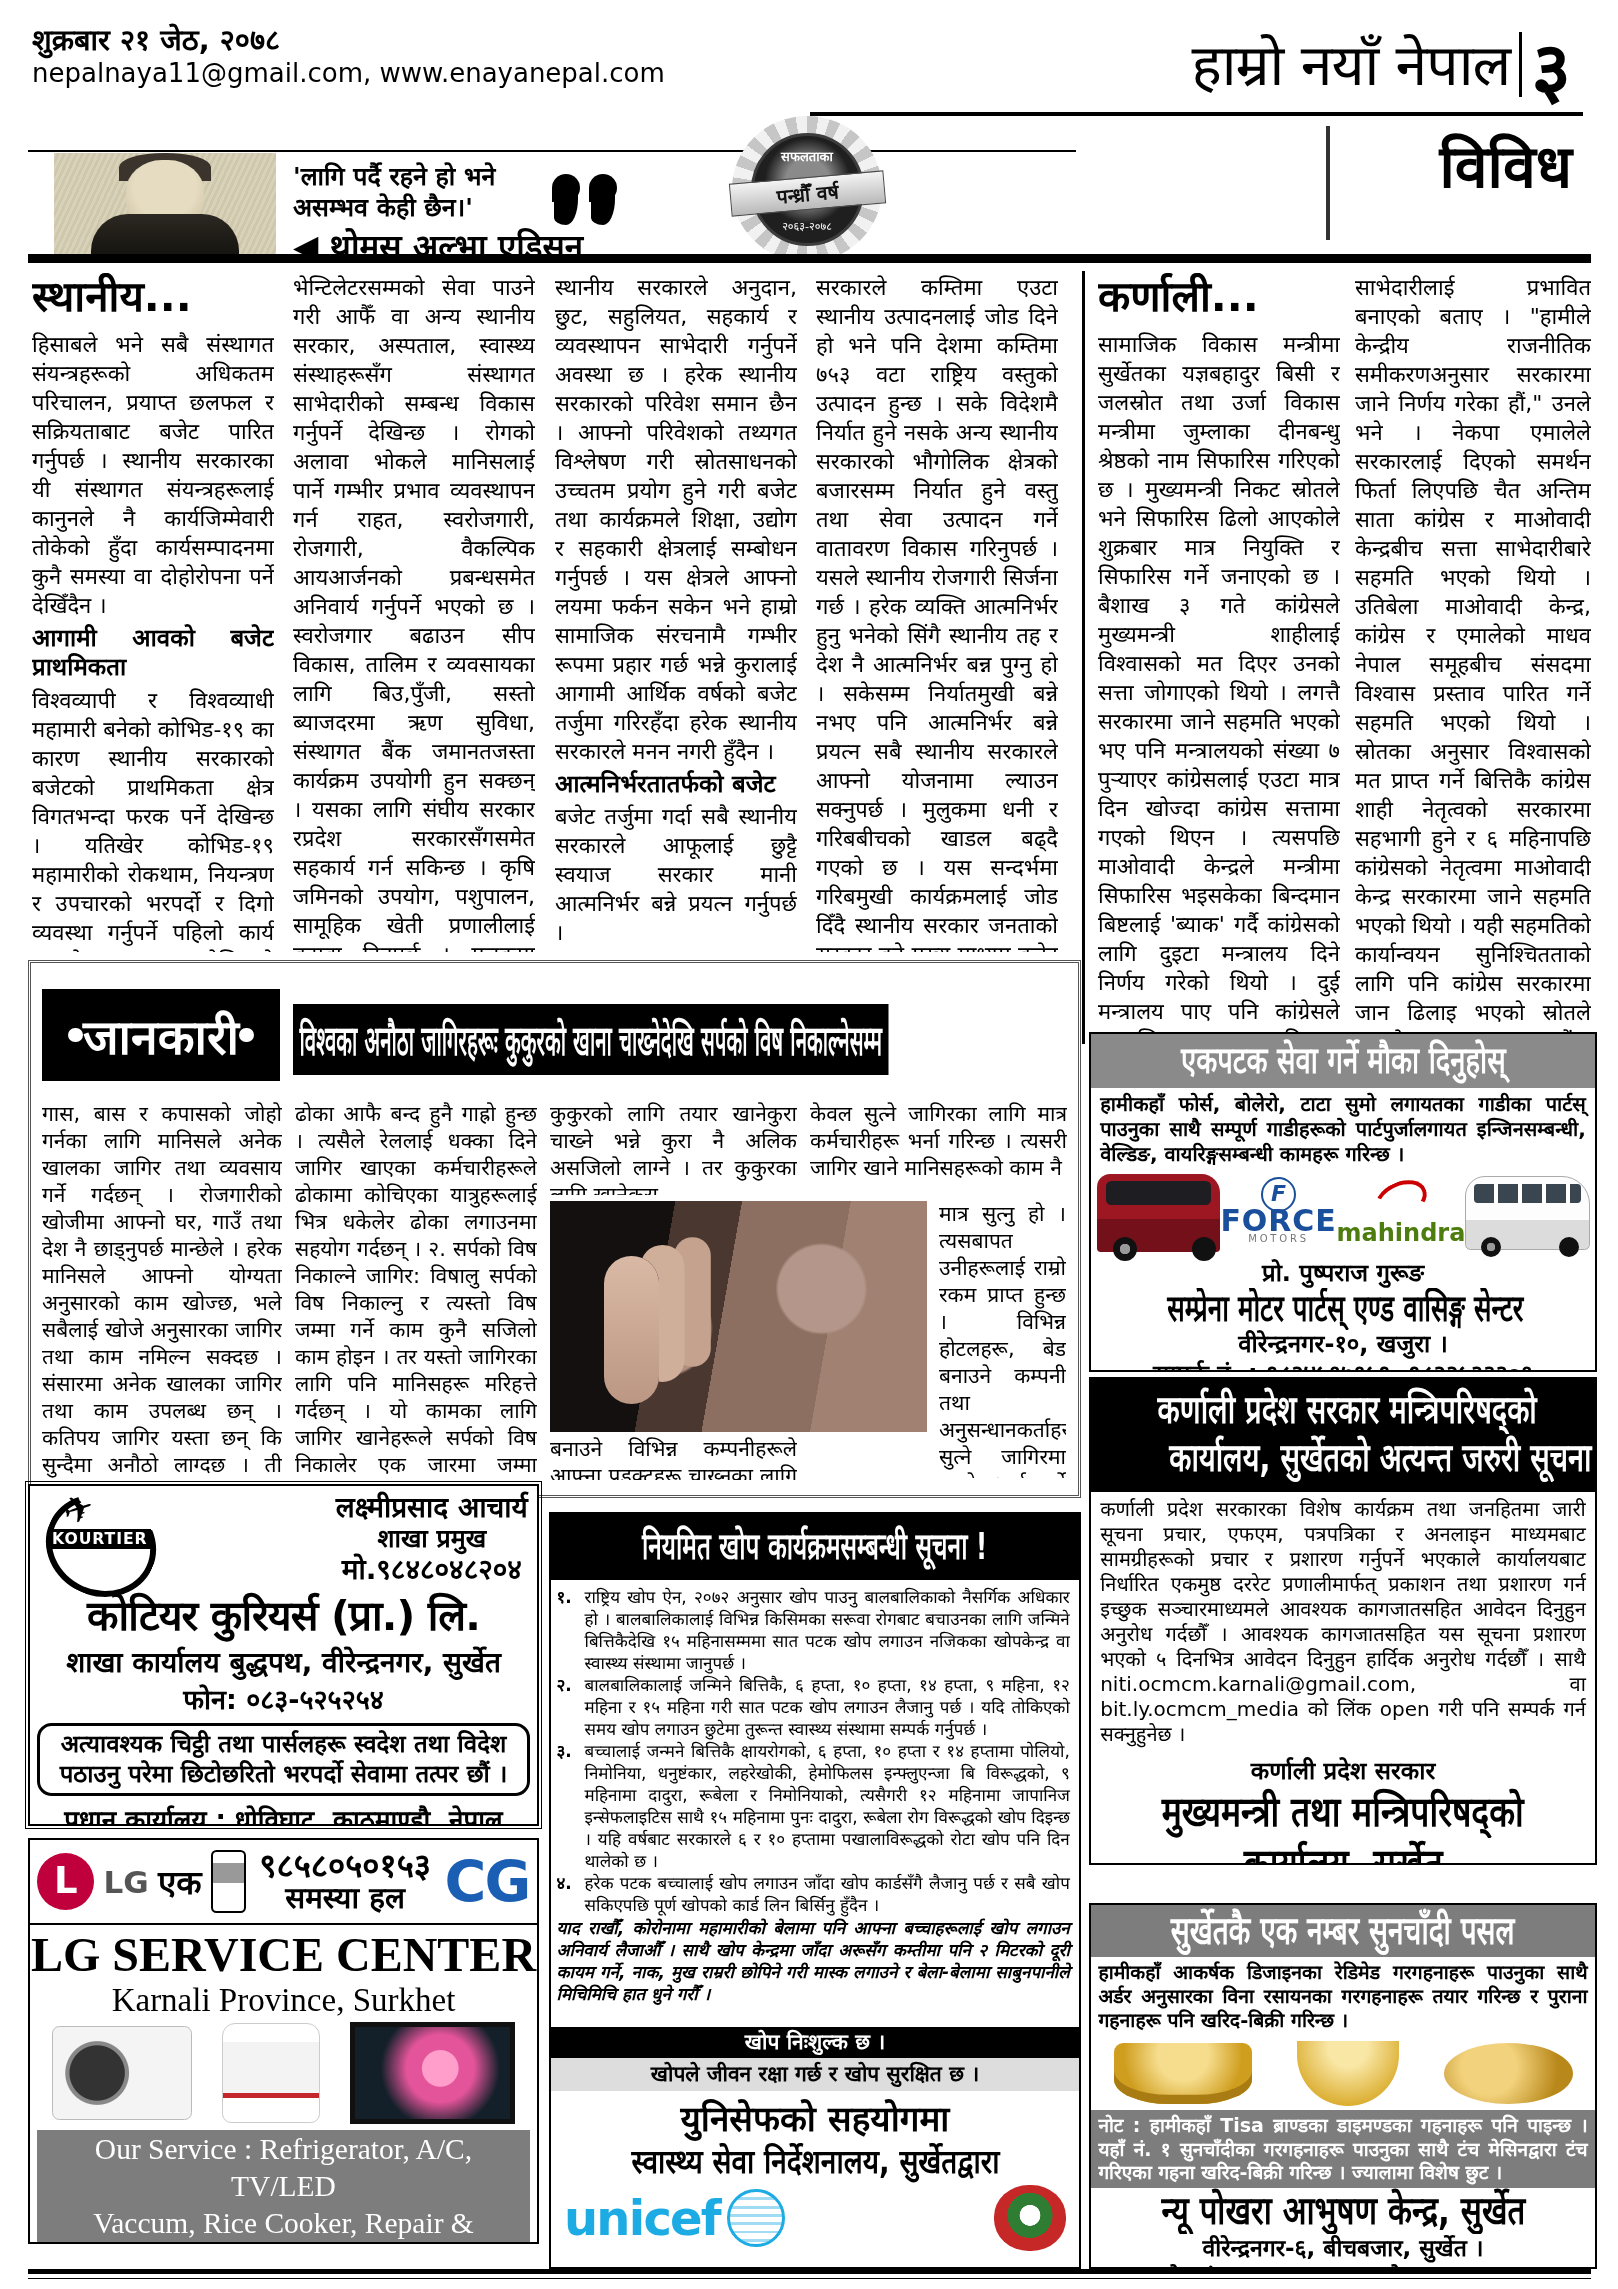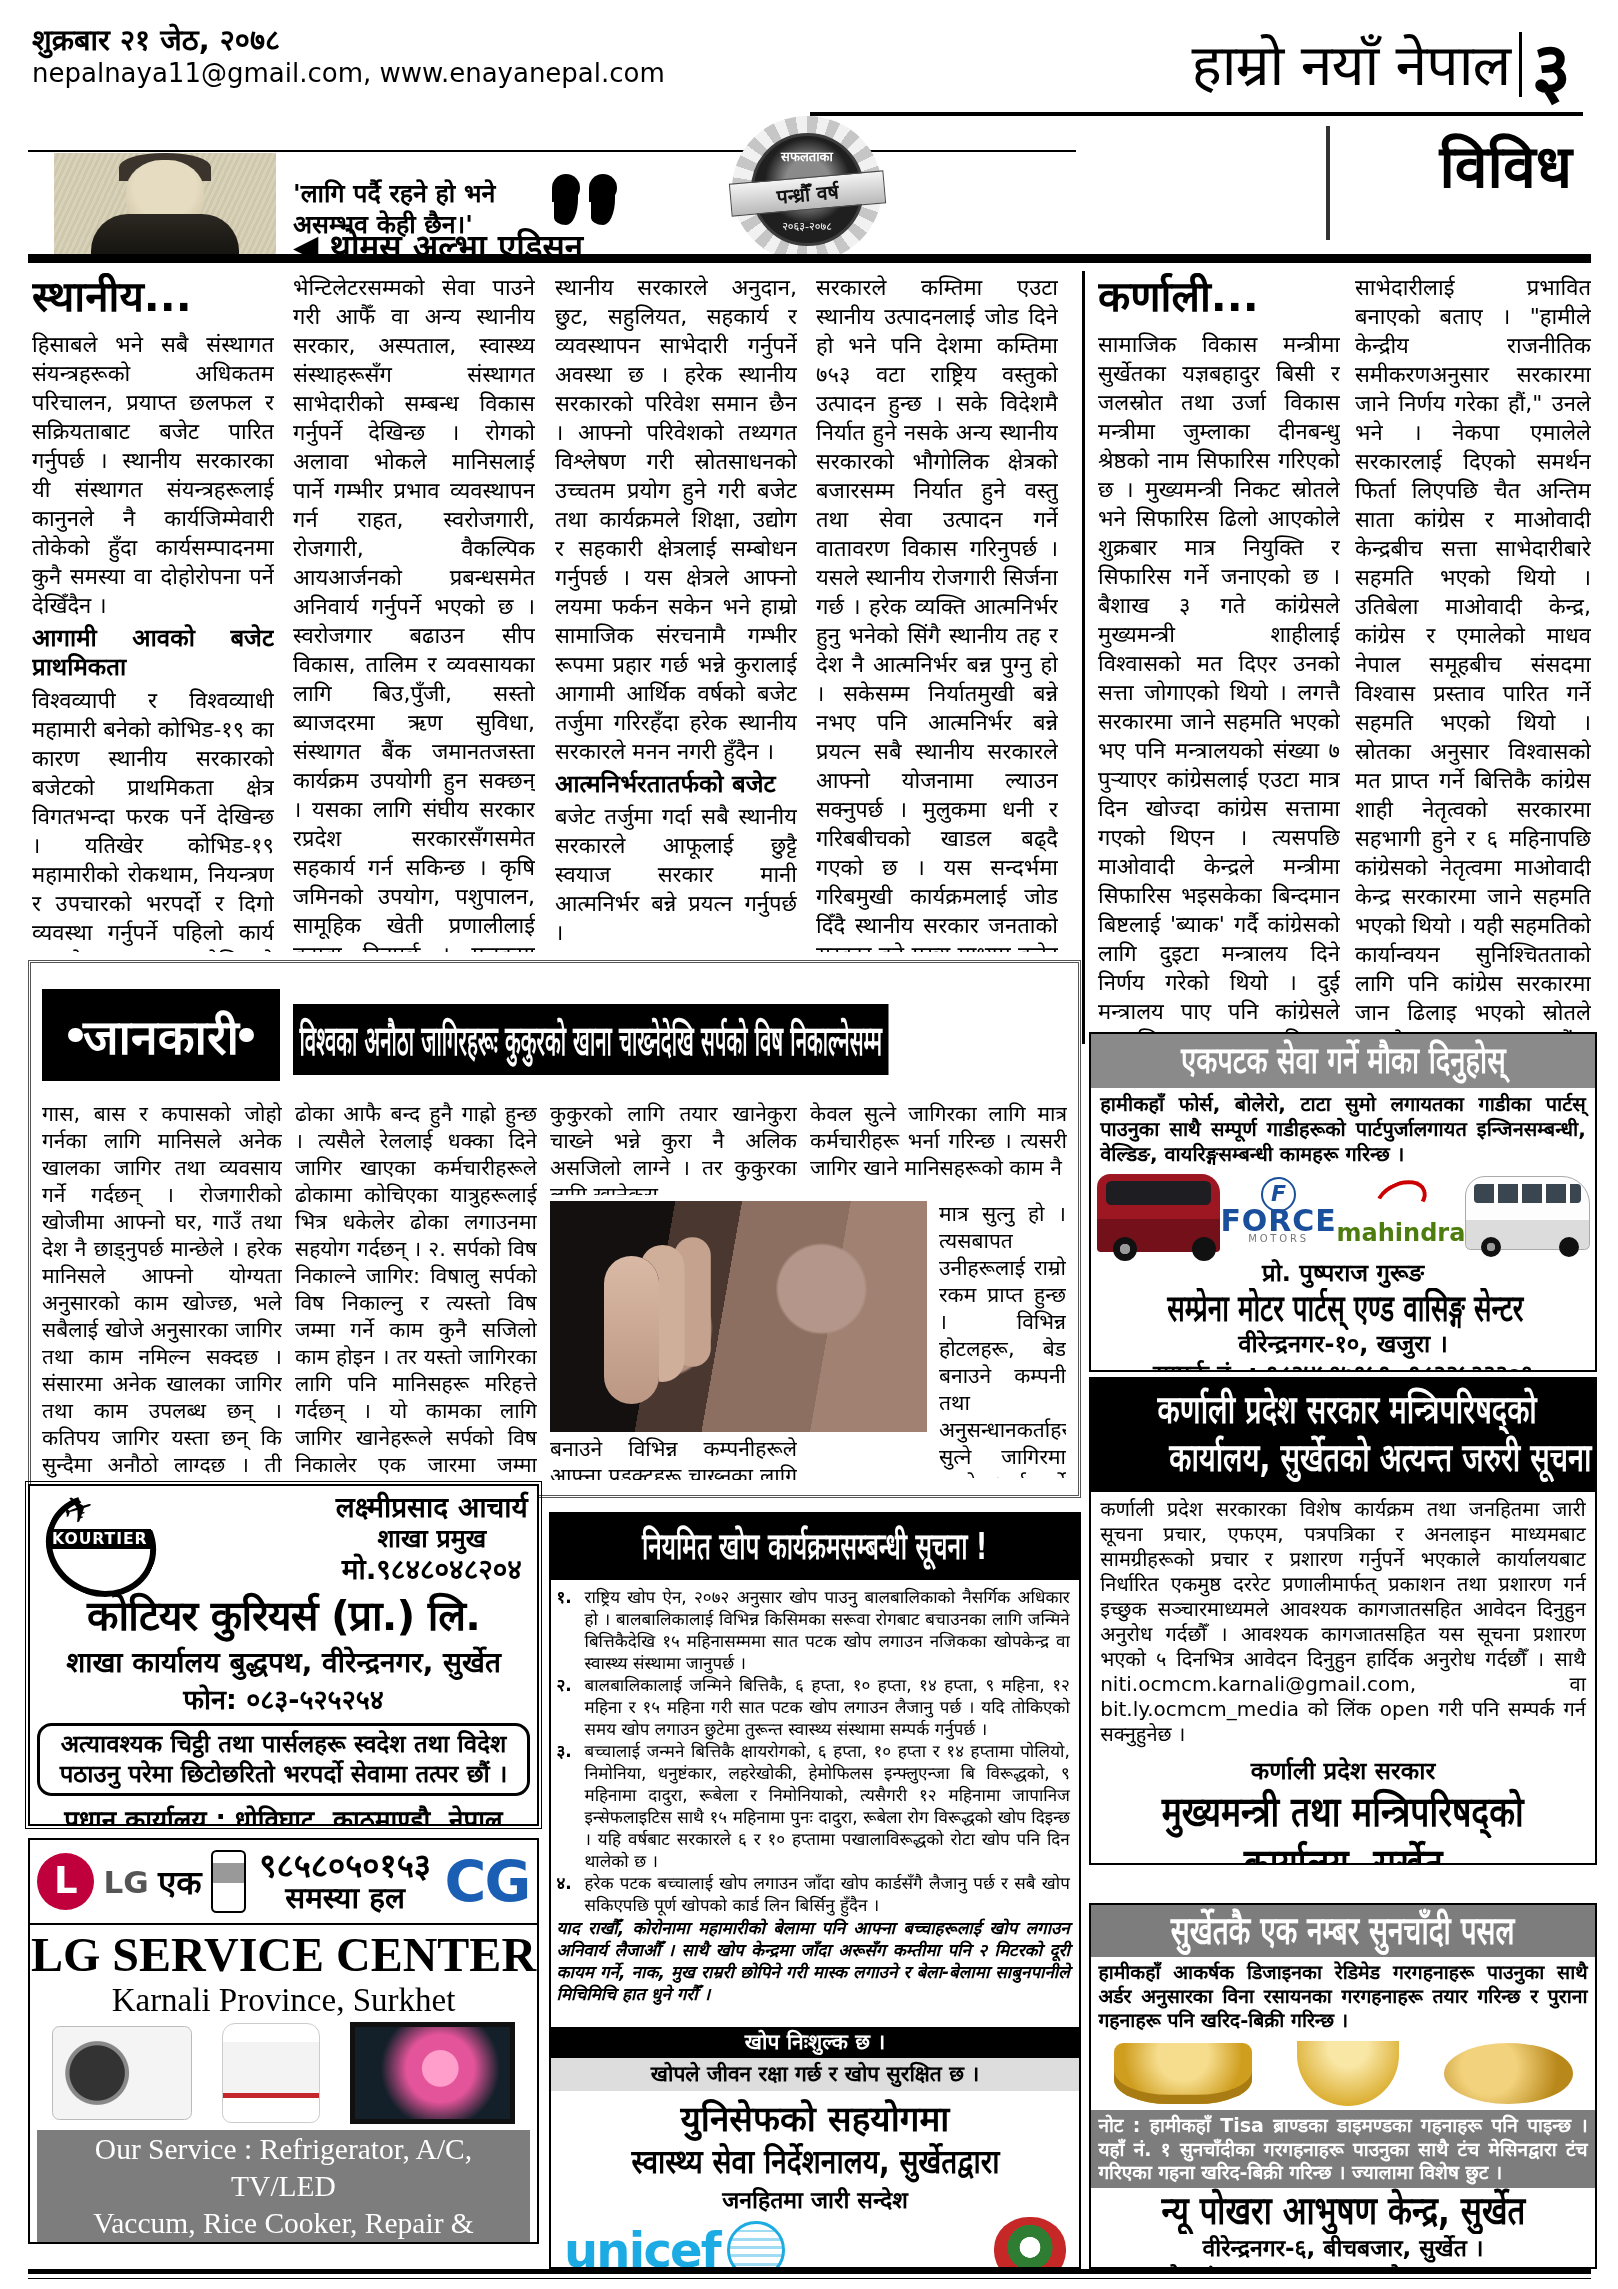--- a/index.html
+++ b/index.html
@@ -22,21 +22,21 @@
 
   
   .qbanner{left:28px;top:150px;width:1048px;height:107px;border-top:2.8px solid #000;background:#fff;}
   .edison{left:54px;top:153px;width:222px;height:104px;background:
     repeating-linear-gradient(115deg,#d9d2ba 0 2.8px,#cfc7ac 2.8px 5.5px);}
   .edison .head{position:absolute;left:72px;top:7.4px;width:78px;height:68px;border-radius:46% 46% 40% 40%;
     background:radial-gradient(circle at 50% 40%,#e6dcc2 0 55%,#c9bd9c 100%);}
   .edison .hair{position:absolute;left:65px;top:0;width:92px;height:28px;border-radius:50% 50% 0 0;background:#3a342c;}
   .edison .suit{position:absolute;left:37px;top:61px;width:148px;height:43px;border-radius:37px 37px 0 0;
     background:linear-gradient(#2c2822,#15130f);}
-  .qtext{left:293px;top:178px;width:258px;font-size:25px;font-weight:bold;line-height:31px;}
+  .qtext{left:293px;top:161px;width:258px;font-size:25px;font-weight:bold;line-height:31px;}
   .qauthor{left:293px;top:223px;width:305px;font-size:33px;font-weight:bold;}
   .qmark{left:552px;top:174px;width:102px;height:65px;}
   .qmark i{position:absolute;top:0;width:28px;height:28px;background:#000;border-radius:50% 50% 50% 0;}
   .qmark i.q1{left:0;} .qmark i.q2{left:37px;}
   .qmark i:after{content:"";position:absolute;left:1.8px;top:20px;width:24px;height:31px;background:#000;
     border-radius:0 0 60% 60%/0 0 100% 30%;}
   .seal{left:732px;top:116px;width:150px;height:146px;border-radius:50%;
     background:repeating-conic-gradient(#c6c6c6 0 9deg,#f1f1f1 9deg 18deg);
     display:flex;align-items:center;justify-content:center;}
   .seal-in{width:107px;height:107px;border-radius:50%;border:3.7px solid #3c3c3c;position:relative;
@@ -355,21 +355,20 @@
         <span>हरेक पटक बच्चालाई खोप लगाउन जाँदा खोप कार्डसँगै लैजानु पर्छ र सबै खोप सकिएपछि पूर्ण खोपको कार्ड लिन बिर्सिनु हुँदैन ।</span>
       </div>
       <div class="vx-rem">याद राखौँ, कोरोनामा महामारीको बेलामा पनि आफ्ना बच्चाहरूलाई खोप लगाउन अनिवार्य लैजाऔँ । साथै खोप केन्द्रमा जाँदा अरूसँग कम्तीमा पनि २ मिटरको दूरी कायम गर्ने, नाक, मुख राम्ररी छोपिने गरी मास्क लगाउने र बेला-बेलामा साबुनपानीले मिचिमिचि हात धुने गरौँ ।</div>
     </div>
     <div class="vx-free">खोप निःशुल्क छ ।</div>
     <div class="vx-safe">खोपले जीवन रक्षा गर्छ र खोप सुरक्षित छ ।</div>
     <div class="vx-sup">युनिसेफको सहयोगमा</div>
     <div class="vx-org">
       <span>स्वास्थ्य सेवा निर्देशनालय, सुर्खेतद्वारा</span>
     </div>
-    <div class="vx-msg">जनहितमा जारी सन्देश</div>
     <div class="vx-logos">
       <div class="uni">
         <span class="txt">unicef</span>
         <span class="glb"></span>
       </div>
       <div class="npl"></div>
     </div>
   </div>
 
   <div class="abs adbox motor">

